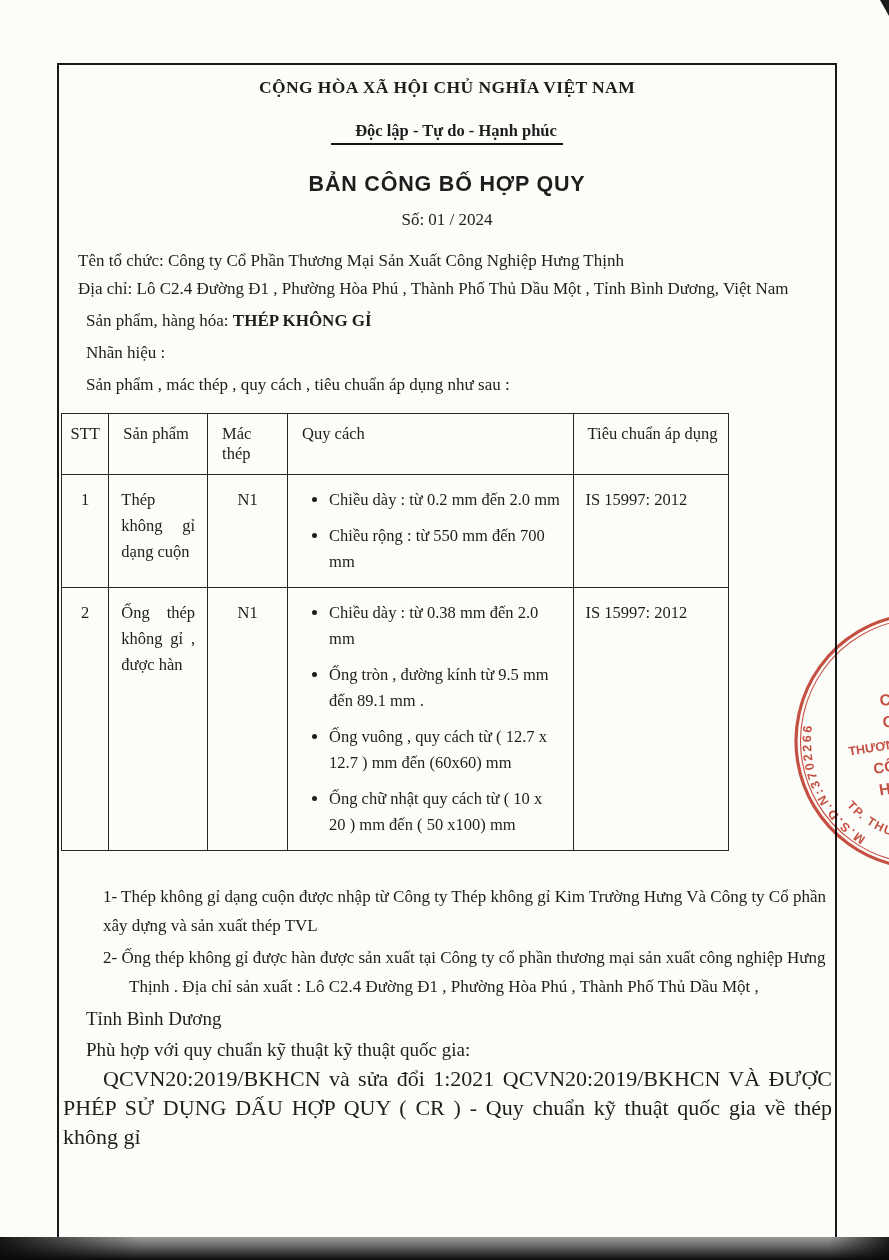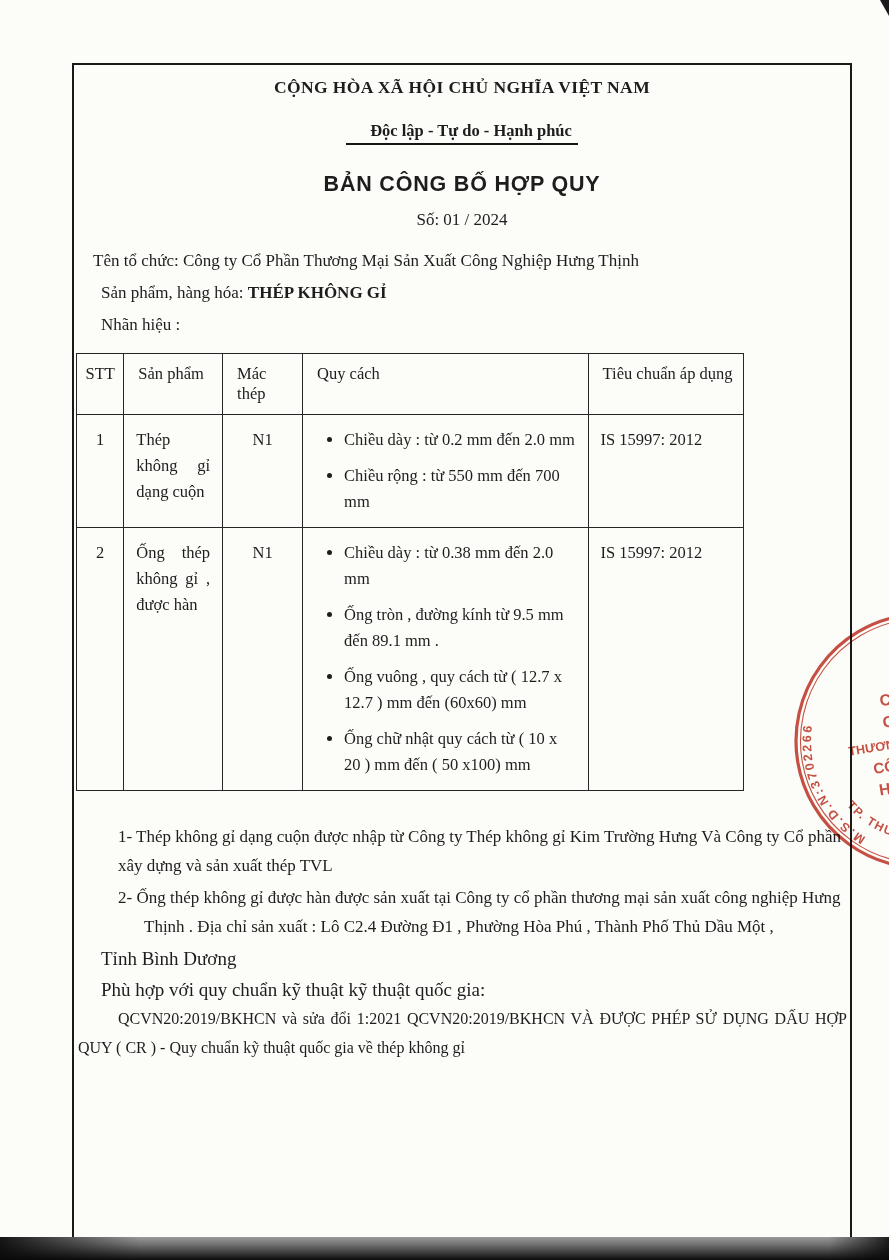--- a/index.html
+++ b/index.html
@@ -8,21 +8,21 @@
     width: 889px; height: 1260px;
     position: relative;
     background: #fcfcf9;
     overflow: hidden;
     font-family: "Liberation Serif", serif;
     color: #1d1d1d;
   }
 
   .frame {
     position: absolute;
-    left: 72px; top: 63px;
+    left: 57px; top: 63px;
     width: 780px; height: 1176px;
     border: 2px solid #191919;
     padding-top: 12px;
     background: transparent;
   }
 
   .doc-header { text-align: center; }
   .country { font-weight: bold; font-size: 17.5px; letter-spacing: .4px; }
   .motto {
     display: inline-block;
@@ -60,21 +60,21 @@
   .spec tr.r1 td { height: 95px; }
   .spec ul { margin: 0; padding-left: 29px; }
   .spec li { margin-bottom: 10px; padding-right: 4px; }
   .spec li:last-child { margin-bottom: 0; }
 
   .notes { margin-top: 31px; }
   .note { font-size: 17px; line-height: 29px; margin: 0 8px 3px 44px; }
   .note.hang { padding-left: 26px; text-indent: -26px; }
   .plain-ln { font-size: 19px; line-height: 29px; margin: 2px 8px 0 27px; }
   .conf-body {
-    font-size: 16px; line-height: 29px;
+    font-size: 22px; line-height: 29px;
     margin: 0 3px 0 4px;
     text-align: justify;
     text-indent: 40px;
   }
 
   .stamp {
     position: absolute;
     top: 600px; left: 782px;
     mix-blend-mode: multiply;
     opacity: .88;
@@ -107,22 +107,24 @@
 
   <div class="doc-header">
     <div class="country">CỘNG HÒA XÃ HỘI CHỦ NGHĨA VIỆT NAM</div><br>
     <span class="motto">Độc lập - Tự do - Hạnh phúc</span>
   </div>
 
   <div class="doc-title">BẢN CÔNG BỐ HỢP QUY</div>
   <div class="doc-number">Số: 01 / 2024</div>
 
   <p class="p p-first">Tên tổ chức: Công ty Cổ Phần Thương Mại Sản Xuất Công Nghiệp Hưng Thịnh</p>
+  <p class="p">Địa chỉ: Lô C2.4 Đường Đ1 , Phường Hòa Phú , Thành Phố Thủ Dầu Một , Tỉnh Bình Dương, Việt Nam</p>
   <p class="p p-sub mt4"><span>Sản phẩm, hàng hóa: </span><span class="bold">THÉP KHÔNG GỈ</span></p>
   <p class="p p-sub mt4">Nhãn hiệu :</p>
+  <p class="p p-sub mt4">Sản phẩm , mác thép , quy cách , tiêu chuẩn áp dụng như sau :</p>
 
   <table class="spec">
     <colgroup>
       <col style="width:7.1%">
         <col style="width:14.8%">
         <col style="width:12%">
         <col style="width:42.8%">
         <col style="width:23.3%">
     </colgroup>
     <thead>

